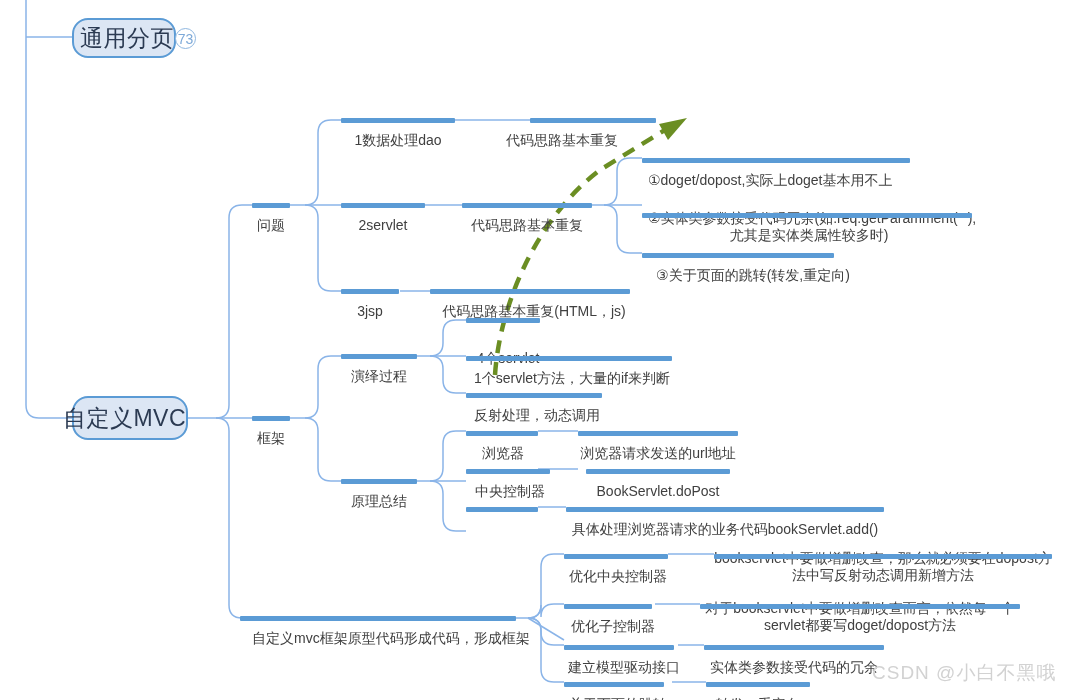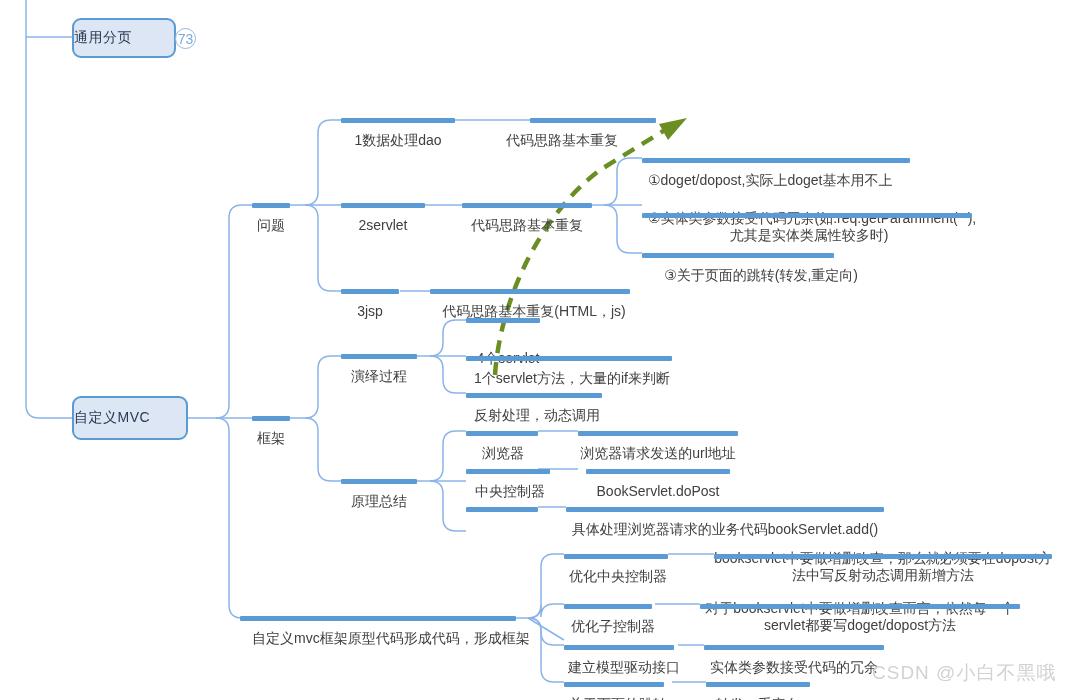--- a/index.html
+++ b/index.html
@@ -24,26 +24,26 @@
     width: 1065px;
     height: 700px;
     pointer-events: none;
   }
   
   .boxnode {
     position: absolute;
     box-sizing: border-box;
     background: #dce6f4;
     border: 2px solid #5b9bd5;
-    border-radius: 9px;
+    border-radius: 16px;
     color: #2b3a52;
     display: flex;
     align-items: center;
-    justify-content: flex-start;
-    font-size: 14px;
+    justify-content: flex-end;
+    font-size: 23px;
     letter-spacing: 0.5px;
     white-space: nowrap;
   }
   .badge {
     position: absolute;
     width: 19px;
     height: 19px;
     border: 1.5px solid #8fb7e0;
     border-radius: 50%;
     color: #7da9d8;
@@ -209,21 +209,21 @@
     <span class="txt">①doget/dopost,实际上doget基本用不上</span>
   </div>
   <div class="ubar" style="left:642px;top:158px;width:268px;"></div>
 
   <div class="unode" style="left:648px;top:176px;width:322px;">
     <span class="txt">②实体类参数接受代码冗余(如:req.getParamment(""),
 尤其是实体类属性较多时)</span>
   </div>
   <div class="ubar" style="left:642px;top:213px;width:330px;"></div>
 
-  <div class="unode" style="left:648px;top:233px;width:210px;text-align:right;">
+  <div class="unode" style="left:648px;top:233px;width:210px;text-align:center;">
     <span class="txt">③关于页面的跳转(转发,重定向)</span>
   </div>
   <div class="ubar" style="left:642px;top:253px;width:192px;"></div>
 
   <div class="unode" style="left:341px;top:334px;width:76px;">
     <span class="txt">演绎过程</span>
   </div>
   <div class="ubar" style="left:341px;top:354px;width:76px;"></div>
 
   <div class="unode" style="left:341px;top:459px;width:76px;">

